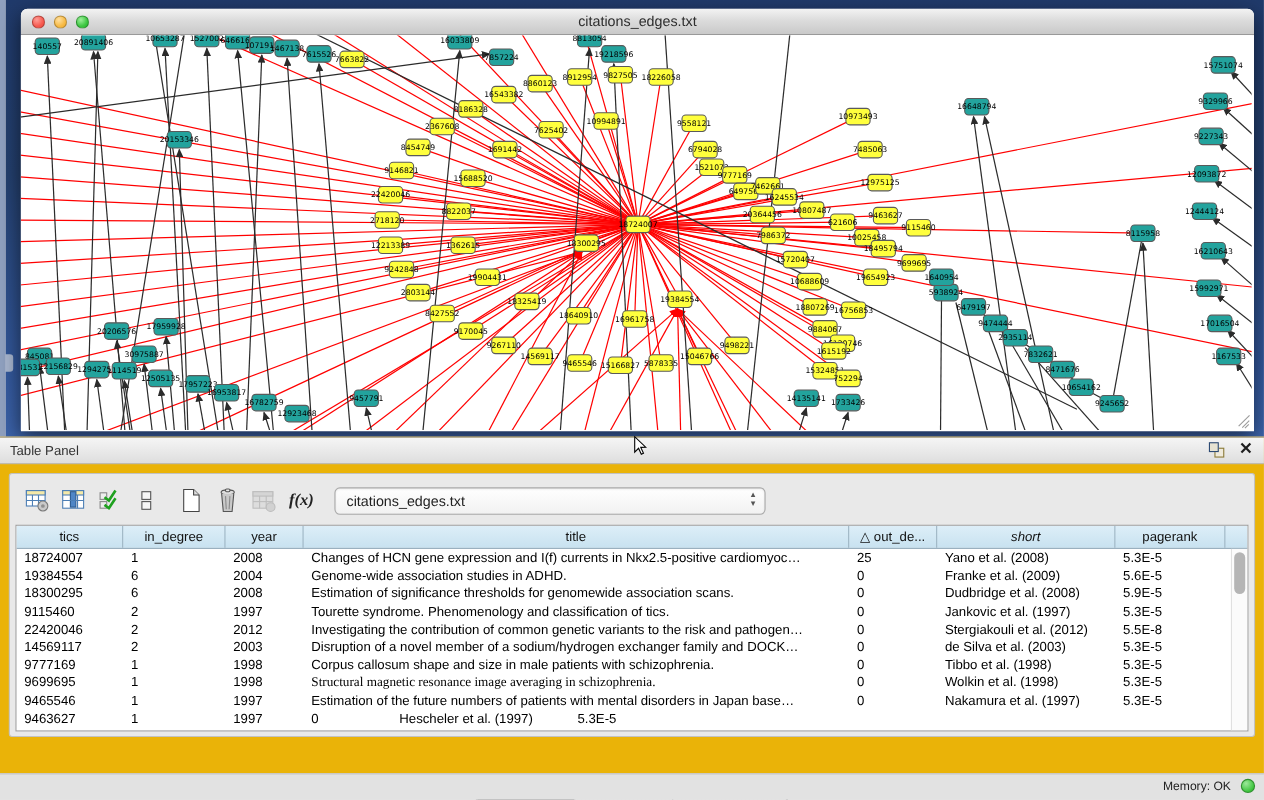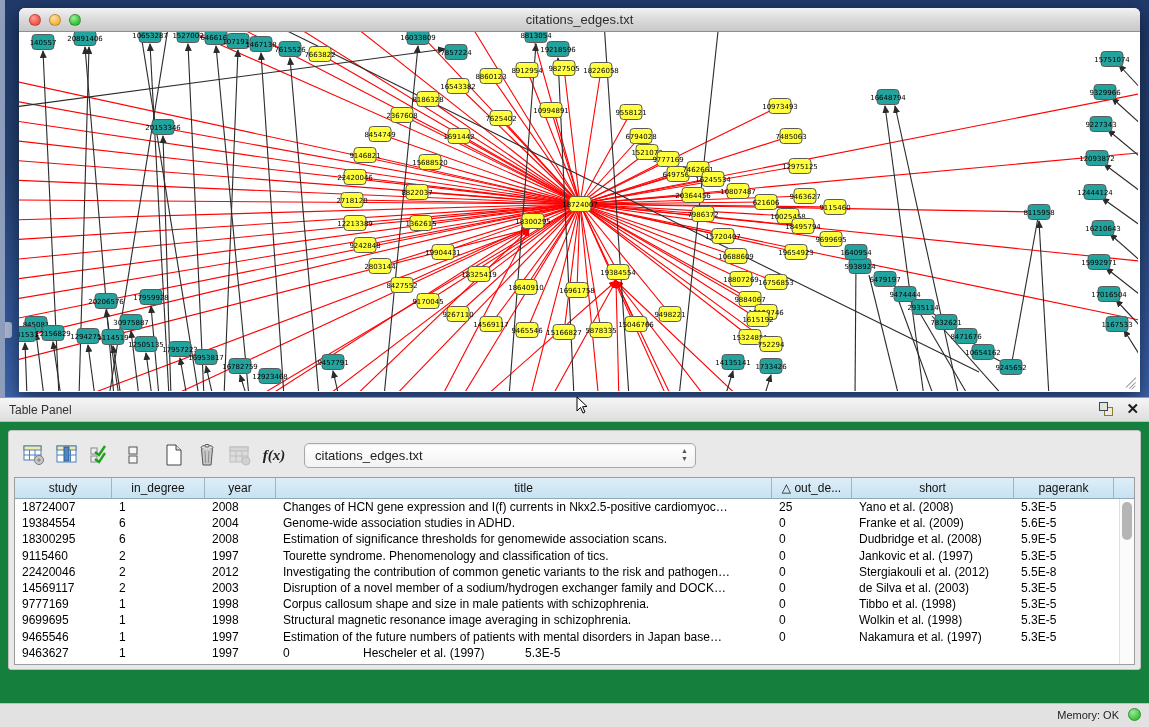--- a/index.html
+++ b/index.html
@@ -29,21 +29,21 @@
   .light.green { background:radial-gradient(circle at 35% 30%,#9ef09a,#37c33c 65%); }
   .canvas { position:relative; width:1119px; height:359px; background:#fff; overflow:hidden; }
   .canvas svg { display:block; width:100%; height:100%; }
   .resize-grip { position:absolute; right:2px; bottom:2px; width:14px; height:14px; }
   .resize-grip div { position:absolute; background:#9a9a9a; height:1px; transform:rotate(-45deg); }
 
   .cursor { position:absolute; left:570px; top:396px; z-index:40; }
 
   
   .table-panel { position:absolute; left:0; top:397px; width:1149px; height:306px;
-    background:#15803d; border-top:1px solid #9a9a9a; }
+    background:#eab308; border-top:1px solid #9a9a9a; }
   .panel-header { height:24px; background:linear-gradient(180deg,#f5f5f5,#dedede);
     border-bottom:1px solid #bcbcbc; position:relative; }
   .panel-header .ptitle { position:absolute; left:9px; top:5px; font-size:12px; color:#333; }
   .panel-header .hicons { position:absolute; right:10px; top:3px; display:flex; gap:12px; align-items:center; }
   .float-icon { width:16px; height:16px; position:relative; display:inline-block; }
   .float-icon .sq1 { position:absolute; left:1px; top:1px; width:9px; height:9px; border:1px solid #2c4a74; background:#e7e3d2; }
   .float-icon .sq2 { position:absolute; left:6px; top:6px; width:9px; height:9px; border:1px solid #8a7a3a; background:#efeadb; }
   .close-x { font-size:15px; font-weight:bold; color:#1c1c1c; line-height:16px; cursor:default; }
 
   .inner-panel { position:absolute; left:8px; top:32px; width:1133px; height:240px;
@@ -836,26 +836,26 @@
       </button>
       <button class="tb-btn fx-btn">f(x)</button>
       <div class="combo">
         <span>citations_edges.txt</span>
         <span class="stepper">▲<br>▼</span>
       </div>
     </div>
 
     <div class="table-wrap">
       <div class="thead" id="thead">
-          <div class="th" style="width: 97px;">study</div>
+          <div class="th" style="width: 97px;">tics</div>
           <div class="th" style="width: 93px;">in_degree</div>
           <div class="th" style="width: 71px;">year</div>
           <div class="th" style="width: 496px;">title</div>
           <div class="th" style="width: 80px;">△ out_de...</div>
-          <div class="th" style="width: 162px;">short</div>
+          <div class="th" style="width: 162px; font-style: italic;">short</div>
           <div class="th" style="width: 100px;">pagerank</div>
         </div>
       <div class="tbody" id="tbody">
           <div class="tr">
             <div class="td" style="width: 97px;">18724007</div>
             <div class="td" style="width: 93px;">1</div>
             <div class="td" style="width: 71px;">2008</div>
             <div class="td" style="width: 496px;">Changes of HCN gene expression and I(f) currents in Nkx2.5-positive cardiomyoc…</div>
             <div class="td" style="width: 80px;">25</div>
             <div class="td" style="width: 162px;">Yano et al. (2008)</div>
@@ -912,21 +912,21 @@
             <div class="td" style="width: 71px;">1998</div>
             <div class="td" style="width: 496px;">Corpus callosum shape and size in male patients with schizophrenia.</div>
             <div class="td" style="width: 80px;">0</div>
             <div class="td" style="width: 162px;">Tibbo et al. (1998)</div>
             <div class="td" style="width: 100px;">5.3E-5</div>
           </div>
           <div class="tr">
             <div class="td" style="width: 97px;">9699695</div>
             <div class="td" style="width: 93px;">1</div>
             <div class="td" style="width: 71px;">1998</div>
-            <div class="td" style="width: 496px;">Structural magnetic resonance image averaging in schizophrenia.</div>
+            <div class="td" style="width: 496px; font-family: Liberation Serif, serif;">Structural magnetic resonance image averaging in schizophrenia.</div>
             <div class="td" style="width: 80px;">0</div>
             <div class="td" style="width: 162px;">Wolkin et al. (1998)</div>
             <div class="td" style="width: 100px;">5.3E-5</div>
           </div>
           <div class="tr">
             <div class="td" style="width: 97px;">9465546</div>
             <div class="td" style="width: 93px;">1</div>
             <div class="td" style="width: 71px;">1997</div>
             <div class="td" style="width: 496px;">Estimation of the future numbers of patients with mental disorders in Japan base…</div>
             <div class="td" style="width: 80px;">0</div>

